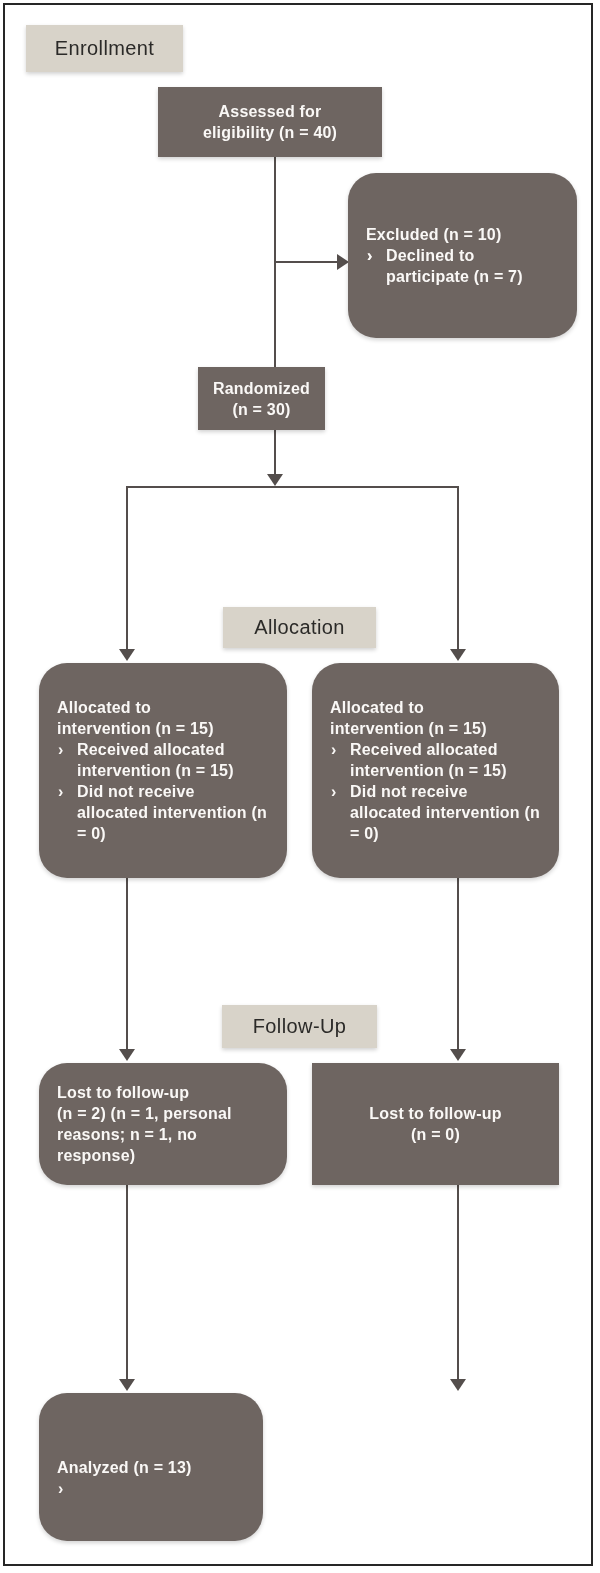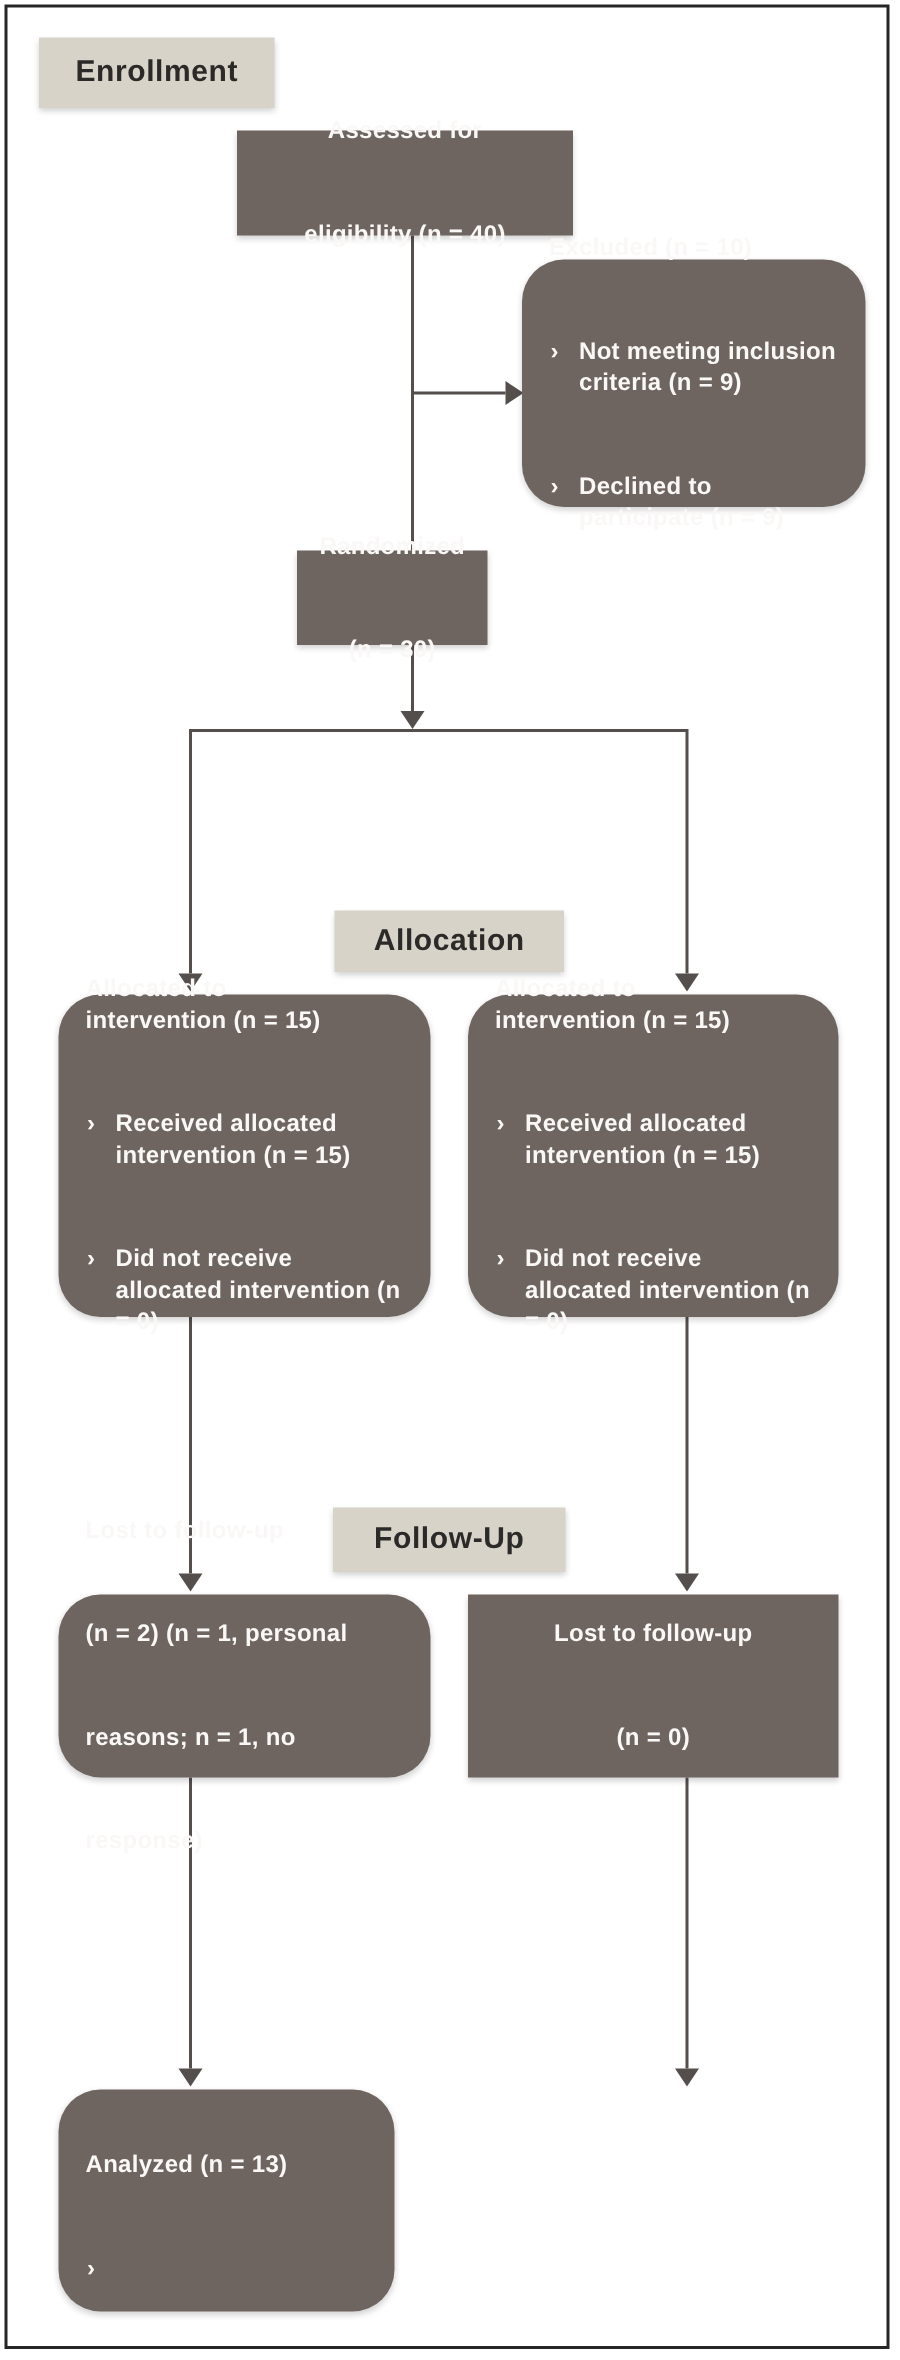--- a/index.html
+++ b/index.html
@@ -2,30 +2,29 @@
 <html><head>
 <meta charset="utf-8">
 <style>
   html,body{margin:0;padding:0;background:#ffffff;}
   body{font-family:"Liberation Sans", sans-serif;}
   .canvas{position:relative;width:600px;height:1573px;background:#ffffff;overflow:hidden;}
   .frame{position:absolute;left:3px;top:3px;width:590px;height:1563px;border:2px solid #262626;box-sizing:border-box;}
   .stage-label{
     position:absolute;background:#d8d3c9;color:#2b2a28;
     display:flex;align-items:center;justify-content:center;
-    font-size:20px;font-weight:700;letter-spacing:0.4px;
+    font-size:20px;font-weight:400;letter-spacing:0.4px;
     box-shadow:0 2px 4px rgba(0,0,0,0.18);
   }
   .nbox{
     position:absolute;background:#6e6561;color:#faf8f6;
     display:flex;flex-direction:column;justify-content:center;
     font-size:16px;line-height:21px;font-weight:700;letter-spacing:0.2px;
     padding:20px 18px;box-sizing:border-box;
     box-shadow:0 2px 4px rgba(0,0,0,0.18);
-    gap:48px;
   }
   .nbox.center{text-align:center;align-items:center;}
   .nbox.left{text-align:left;align-items:flex-start;border-radius:28px;}
   .bullet{position:relative;padding-left:20px;}
   .chev{position:absolute;left:1px;top:0;font-weight:700;}
   .line{position:absolute;background:#544e4c;}
   .ah-down{position:absolute;width:0;height:0;
     border-left:8px solid transparent;border-right:8px solid transparent;
     border-top:12px solid #544e4c;}
   .ah-right{position:absolute;width:0;height:0;
@@ -64,25 +63,24 @@
 
   <div class="nbox center" style="left:158px;top:87px;width:224px;height:70px">
     <div>Assessed for</div>
     <div>eligibility (n = 40)</div>
   </div>
 
   <div class="nbox left" style="left:348px;top:173px;width:229px;height:165px">
     <div>Excluded (n = 10)</div>
     <div class="bullet">
       <span class="chev">›</span>
-      <span>Not meeting inclusion criteria (n = 9)</span>
     </div>
     <div class="bullet">
       <span class="chev">›</span>
-      <span>Declined to participate (n = 9)</span>
+      <span>Declined to participate (n = 7)</span>
     </div>
   </div>
 
   <div class="nbox center" style="left:198px;top:367px;width:127px;height:63px">
     <div>Randomized</div>
     <div>(n = 30)</div>
   </div>
 
   <div class="nbox left" style="left:39px;top:663px;width:248px;height:215px">
     <div>

